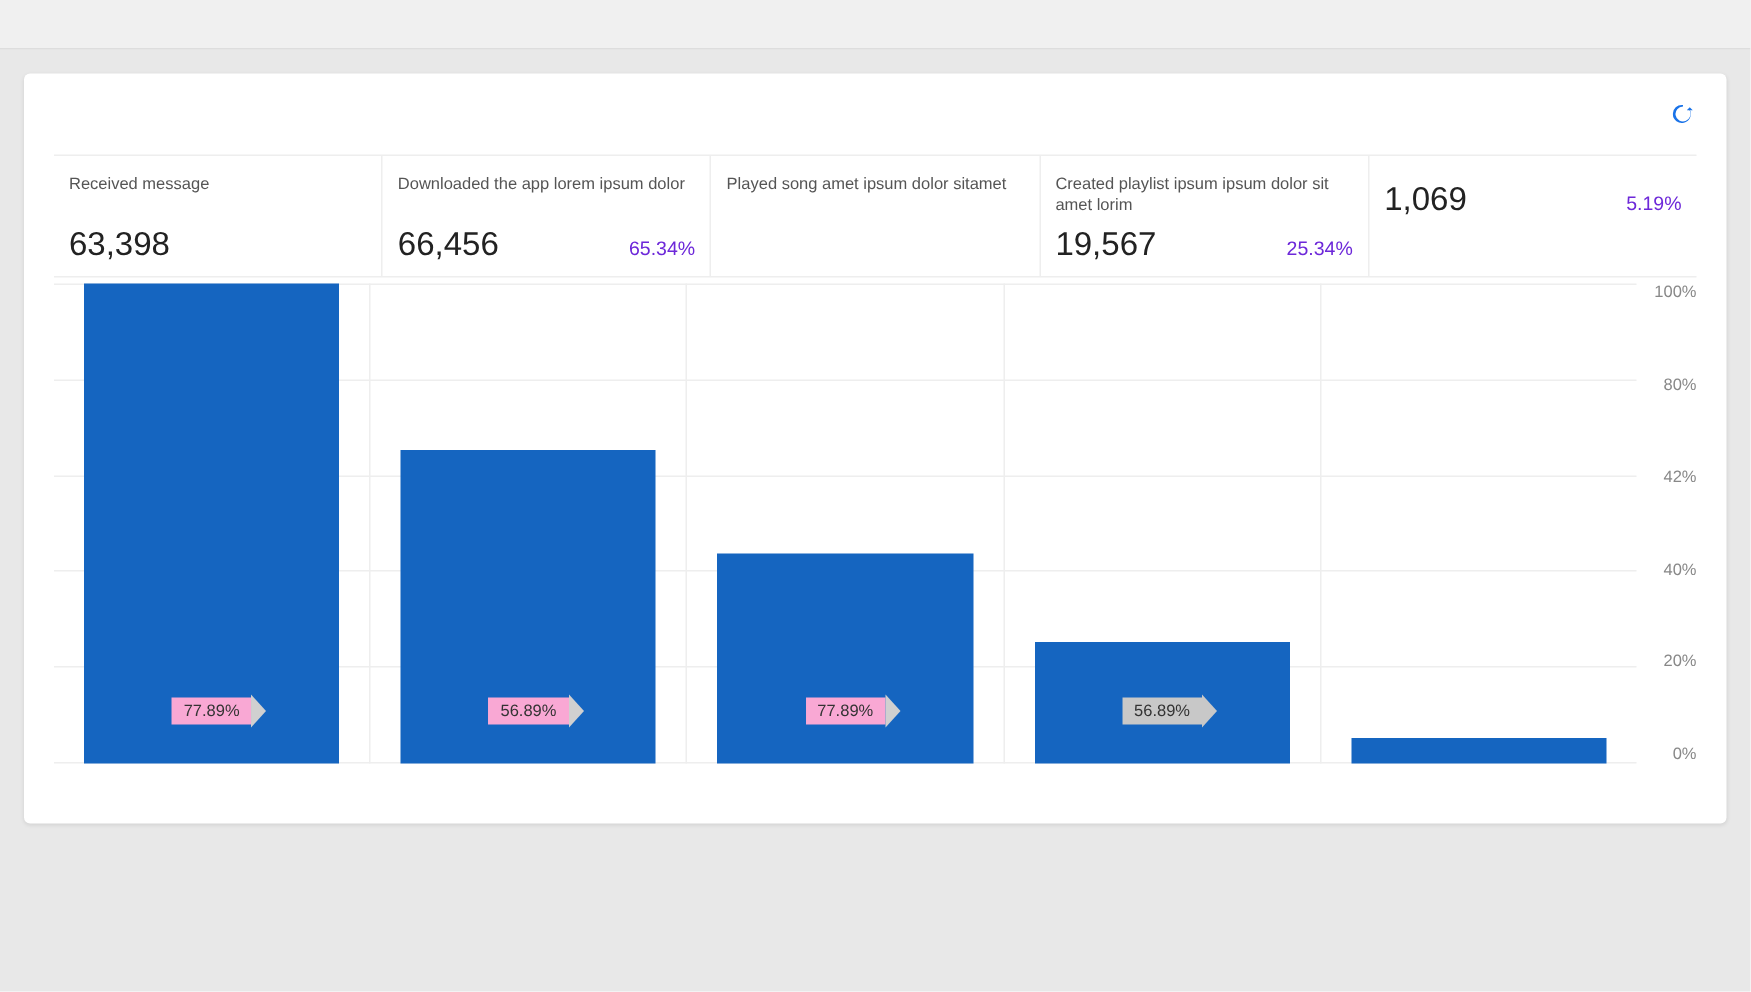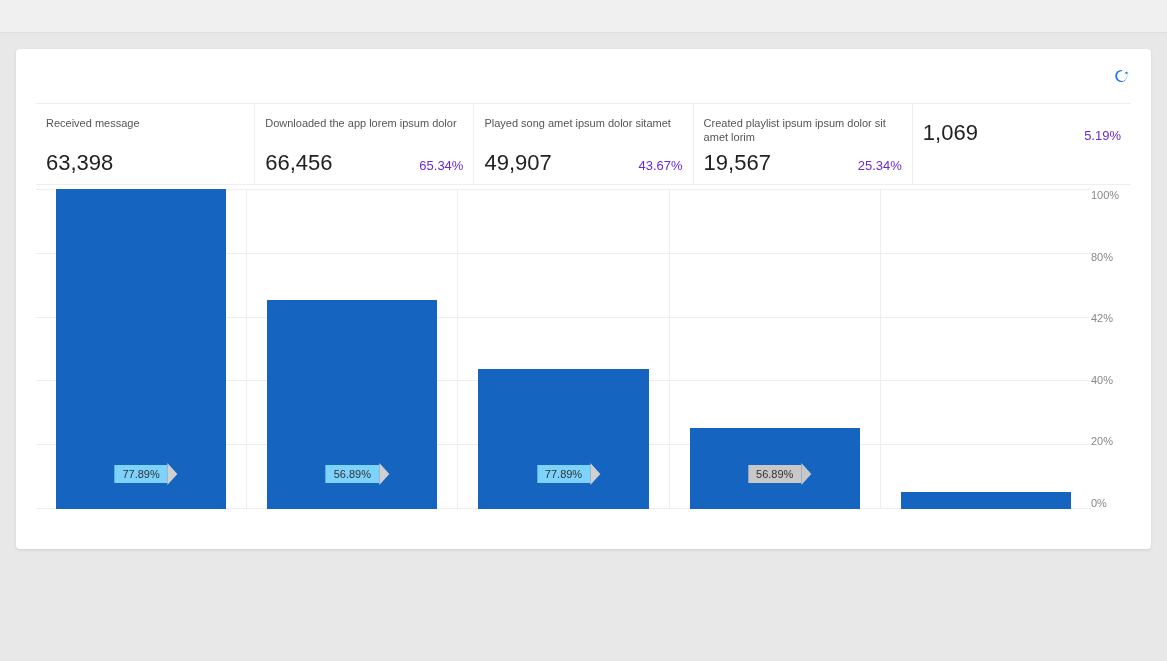--- a/index.html
+++ b/index.html
@@ -120,20 +120,21 @@
       width: 40px;
       position: relative;
       display: flex;
       flex-direction: column;
       justify-content: space-between;
       padding-bottom: 20px;
     }
     .y-label {
       font-size: 11px;
       color: #888;
+      text-align: right;
     }
     
     .grid-lines {
       position: absolute;
       top: 0; left: 0; right: 0; bottom: 20px;
       display: flex;
       flex-direction: column;
       justify-content: space-between;
       pointer-events: none;
     }
@@ -164,21 +165,21 @@
       position: relative;
     }
     
     .arrow-label {
       position: absolute;
       bottom: 30px;
       display: flex;
       align-items: center;
       font-size: 11px;
       color: #333;
-      background: #7dd3fc;
+      background: #f9a8d4;
       padding: 3px 8px 3px 8px;
       white-space: nowrap;
     }
     .arrow-label::after {
       content: '';
       position: absolute;
       right: -10px;
       top: 50%;
       transform: translateY(-50%);
       border-left: 10px solid #d0d0d0;
@@ -230,24 +231,20 @@
   </div>
       <div class="step">
     <div class="step-label">Downloaded the app lorem ipsum dolor</div>
     <div style="display:flex; align-items:baseline; justify-content:space-between;">
       <div class="step-count">66,456</div>
       <div class="step-pct">65.34%</div>
     </div>
   </div>
       <div class="step">
     <div class="step-label">Played song amet ipsum dolor sitamet</div>
-    <div style="display:flex; align-items:baseline; justify-content:space-between;">
-      <div class="step-count">49,907</div>
-      <div class="step-pct">43.67%</div>
-    </div>
   </div>
       <div class="step">
     <div class="step-label">Created playlist ipsum ipsum dolor sit amet lorim</div>
     <div style="display:flex; align-items:center; justify-content:space-between;">
       <div class="step-count">19,567</div>
       <div class="step-pct">25.34%</div>
     </div>
   </div>
       <div class="step">
     <div style="display:flex; align-items:baseline; justify-content:space-between;">

